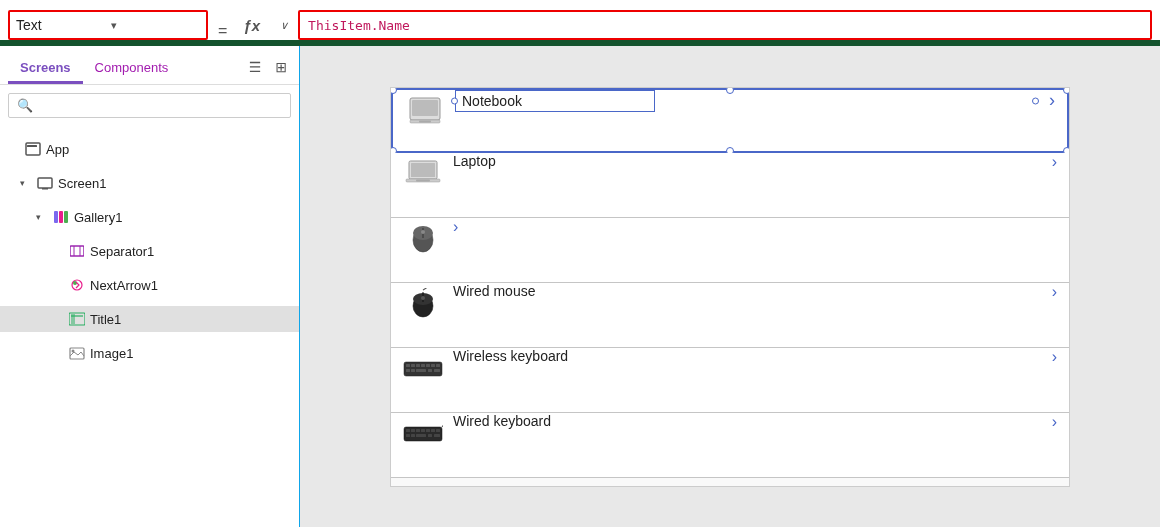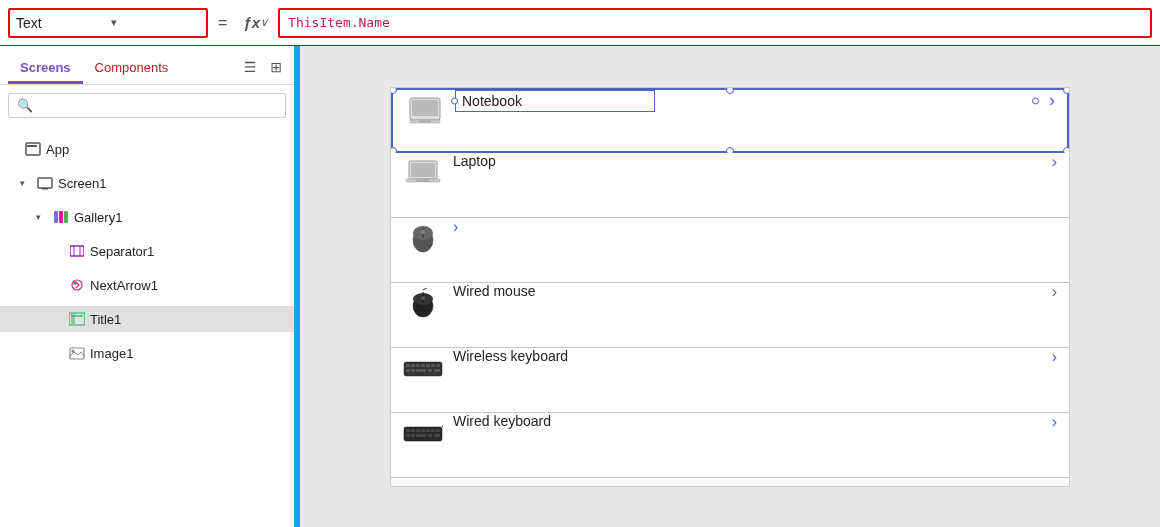--- a/index.html
+++ b/index.html
@@ -1,24 +1,24 @@
 <!DOCTYPE html>
 <html><head>
   <meta charset="utf-8">
   <style>
     * { box-sizing: border-box; margin: 0; padding: 0; }
     body { font-family: 'Segoe UI', Arial, sans-serif; font-size: 13px; background: #f3f3f3; overflow: hidden; width: 1160px; height: 527px; }
 
     
     .top-bar {
       display: flex;
-      align-items: center;
+      align-items: flex-end;
       height: 46px;
       background: #fff;
-      border-bottom: 1px solid #14532d;
+      border-bottom: 6px solid #14532d;
       padding: 0 8px;
       gap: 6px;
     }
     .top-bar-select {
       display: flex;
       align-items: center;
       border: 2px solid #e00;
       border-radius: 2px;
       padding: 2px 6px;
       min-width: 200px;
@@ -44,21 +44,21 @@
       display: flex;
       align-items: center;
       flex: 1;
       height: 30px;
       border: none;
       gap: 4px;
     }
     .fx-btn {
       display: flex;
       align-items: center;
-      gap: 0;
+      gap: 20px;
       padding: 2px 6px;
       color: #555;
       font-style: italic;
       font-size: 14px;
       cursor: pointer;
     }
     .formula-value {
       flex: 1;
       border: 2px solid #e00;
       border-radius: 2px;
@@ -75,37 +75,37 @@
     .main-layout {
       display: flex;
       height: calc(527px - 46px);
     }
 
     
     .sidebar {
       width: 300px;
       min-width: 300px;
       background: #fff;
-      border-right: 6px solid #0ea5e9;
+      border-right: 1px solid #0ea5e9;
       display: flex;
       flex-direction: column;
       overflow: hidden;
     }
     .sidebar-tabs {
       display: flex;
       align-items: center;
       padding: 8px 8px 0 8px;
       border-bottom: 1px solid #ddd;
       gap: 0;
     }
     .sidebar-tab {
       padding: 6px 12px;
       font-size: 13px;
       cursor: pointer;
-      color: #b91c1c;
+      color: #a21caf;
       border-bottom: 3px solid transparent;
     }
     .sidebar-tab.active {
       color: #7B4FBF;
       border-bottom: 3px solid #7B4FBF;
       font-weight: 600;
     }
     .sidebar-tab-icons {
       margin-left: auto;
       display: flex;

